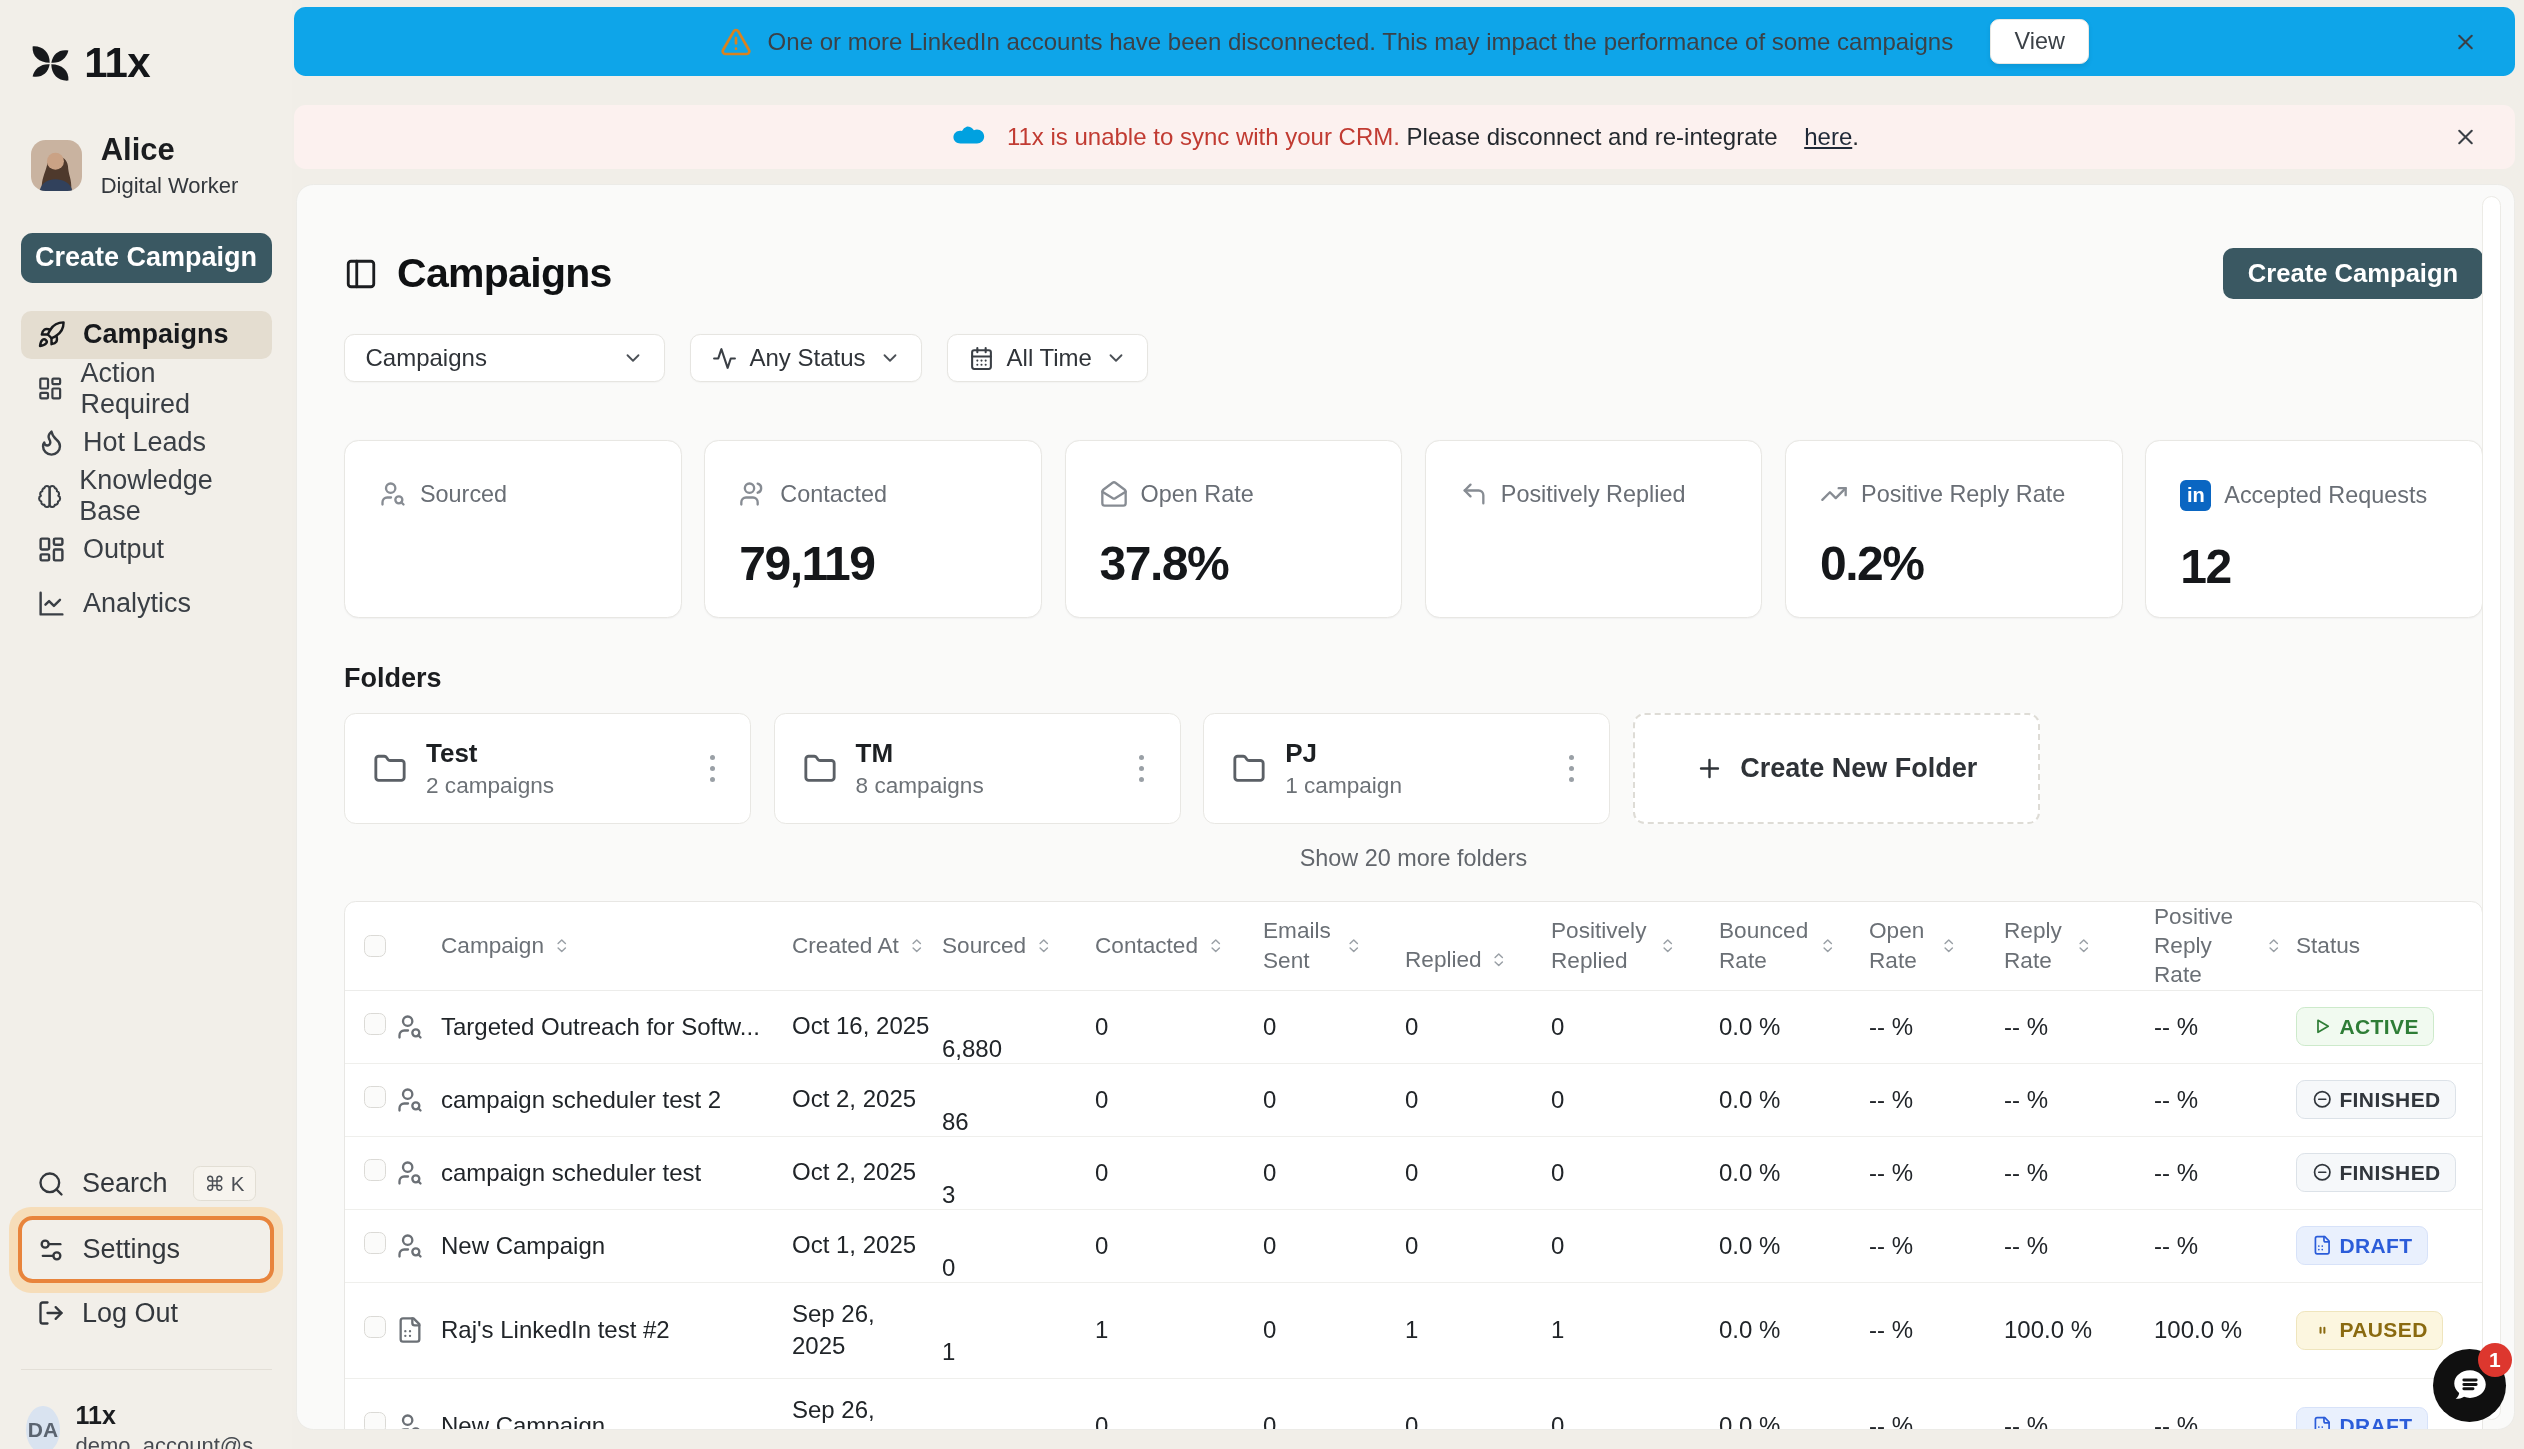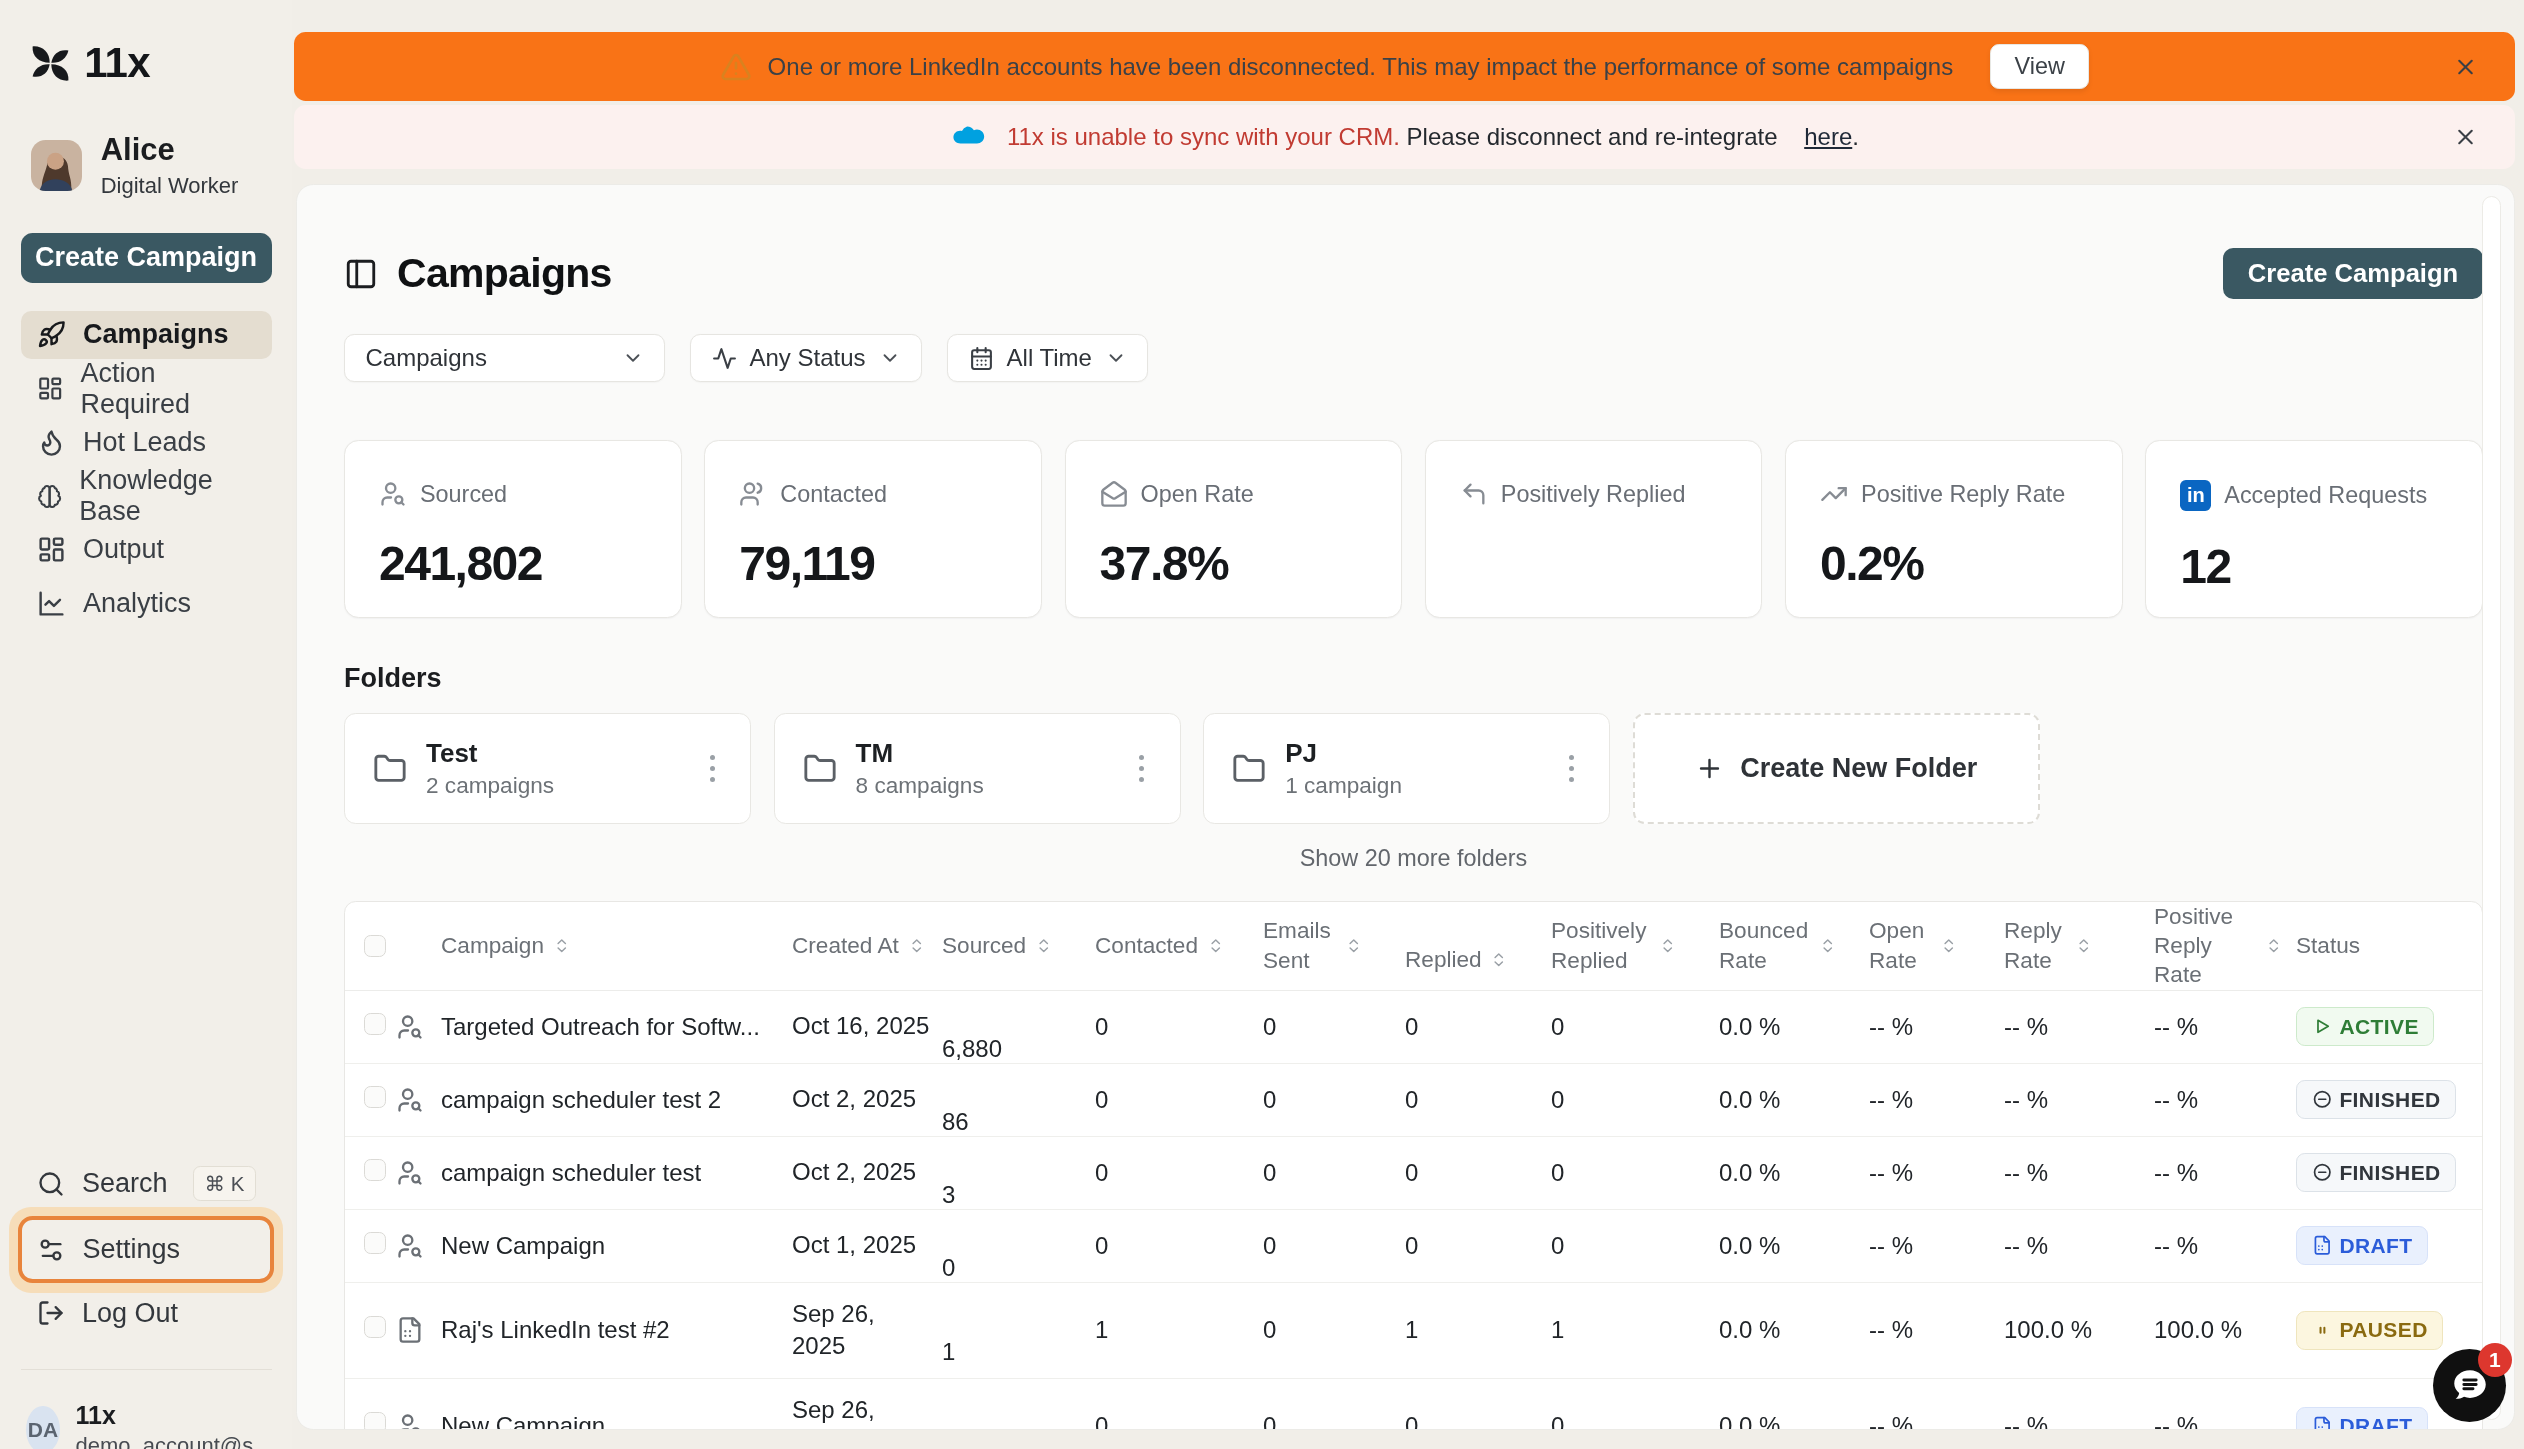--- a/index.html
+++ b/index.html
@@ -36,21 +36,21 @@
   .settings-ring { border: 4.4px solid #e8843c; border-radius: 14.6px; background: #f2efe9; height: 67px; display: flex; align-items: center; gap: 17.5px; padding: 0 14.6px; font-size: 27px; font-weight: 500; color: #33373c; cursor: pointer; }
   .settings-ring svg { width: 28px; height: 28px; stroke: #33373c; }
   .side-divider { border: none; border-top: 1.5px solid #e3dfd7; margin-top: 35px; }
   .account-row { display: flex; align-items: center; gap: 16px; margin-top: 31px; padding-left: 5.8px; cursor: pointer; }
   .account-avatar { width: 47px; height: 47px; border-radius: 50%; background: #d9e3f0; color: #5b6470; font-size: 21px; font-weight: 600; display: flex; align-items: center; justify-content: center; }
   .account-org { font-size: 25px; font-weight: 700; color: #1b1d20; }
   .account-email { font-size: 22px; color: #474b51; margin-top: 2.9px; }
 
   
   .banner { position: absolute; left: 294px; right: 10.2px; border-radius: 11.7px; display: flex; align-items: center; justify-content: center; gap: 16px; font-size: 24px; color: #3b4147; }
-  .banner-yellow { top: 32px; height: 69px; background: #f97316; }
+  .banner-yellow { top: 7px; height: 69px; background: #0ea5e9; }
   .banner-pink { top: 105px; height: 64px; background: #fcf1ef; }
   .banner .close { position: absolute; right: 37px; top: 50%; transform: translateY(-50%); width: 25px; height: 25px; cursor: pointer; }
   .banner .close svg { width: 25px; height: 25px; stroke: #3a3f45; }
   .warn-icon svg { width: 32px; height: 32px; stroke: #d9821f; }
   .view-btn { margin-left: 21px; height: 45px; padding: 0 23.4px; background: #fff; border: 0.7px solid #e8e8e4; border-radius: 8.8px; font-family: inherit; font-size: 23.4px; color: #3b4147; box-shadow: 0 2.2px 5.8px rgba(0,0,0,.08); cursor: pointer; }
   .crm-alert { color: #c13b32; font-weight: 500; }
   .crm-rest { font-weight: 500; color: #24292e; }
   .crm-link { color: #1f2937; text-decoration: underline; font-weight: 500; cursor: pointer; margin-left: 20px; }
   .sf-cloud { width: 41px; height: 29px; }
 
@@ -360,21 +360,20 @@
     <div class="stat">
       <div class="stat-head">
           <svg viewBox="0 0 24 24" fill="none" stroke-width="2" stroke-linecap="round" stroke-linejoin="round">
             <circle cx="10" cy="7" r="4"></circle>
             <path d="M10.3 15H7a4 4 0 0 0-4 4v2"></path>
             <circle cx="17" cy="17" r="3"></circle>
             <path d="m21 21-1.9-1.9"></path>
           </svg>
           <span>Sourced</span>
         </div>
-      <div class="stat-value">241,802</div>
     </div>
     <div class="stat">
       <div class="stat-head">
           <svg viewBox="0 0 24 24" fill="none" stroke-width="2" stroke-linecap="round" stroke-linejoin="round">
             <circle cx="9" cy="7" r="4"></circle>
             <path d="M16 21v-2a4 4 0 0 0-4-4H6a4 4 0 0 0-4 4v2"></path>
             <path d="M16 3.13a4 4 0 0 1 0 7.75"></path>
           </svg>
           <span>Contacted</span>
         </div>

